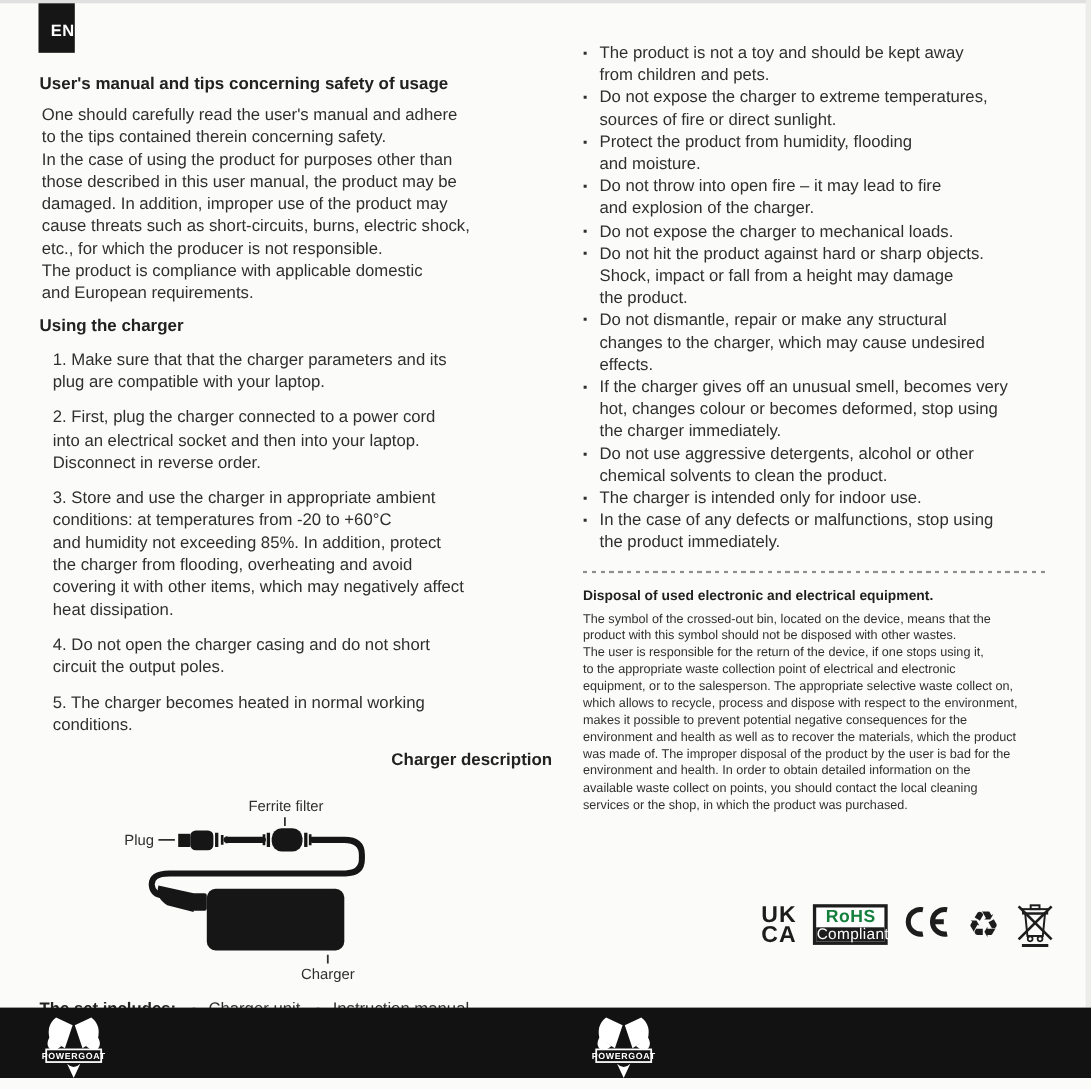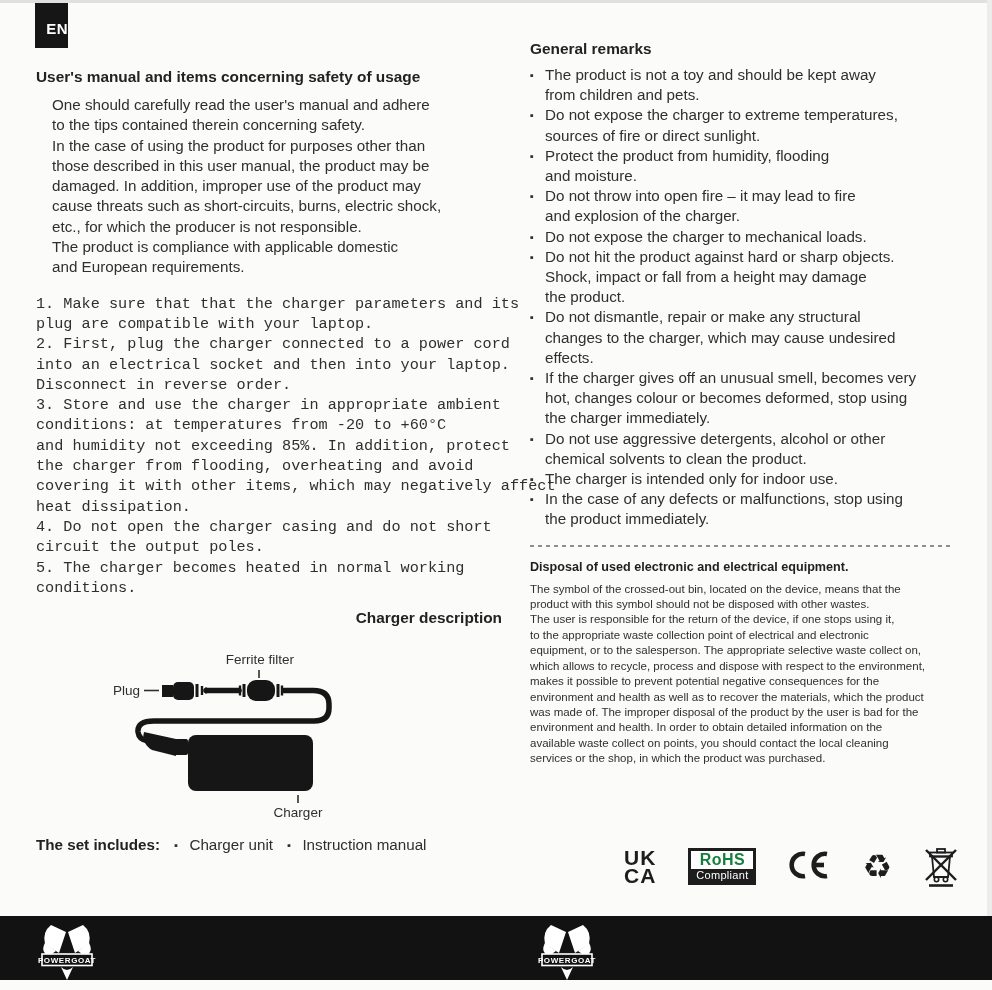--- a/index.html
+++ b/index.html
@@ -22,41 +22,41 @@
   .col{position:absolute;}
   .col-left{left:36px;top:60px;width:466px;}
   .col-right{left:530px;top:32px;width:436px;}
 
   h2{font-size:15.4px;font-weight:bold;color:#222;margin:0;}
   .h-safety{margin-top:8px;}
   .h-using{margin-top:10px;}
   .h-desc{margin-top:11px;text-align:right;}
   .h-remarks{margin-top:8px;}
 
-  .body-text{font-size:15.2px;line-height:20.3px;white-space:pre;margin:16px;}
+  .body-text{font-size:15.2px;line-height:20.3px;white-space:pre;margin:2px;}
   .para{margin-top:9px;}
   .num-list{margin-top:8px;}
-  .num-item{margin:0;font-family:Liberation Mono, monospace;}
+  .num-item{margin:12px;}
 
   .bullets{margin-top:7px;}
   .bullet-row{display:flex;align-items:flex-start;margin:0;}
   .bullet-marker{width:15px;flex:0 0 15px;font-size:11px;line-height:20.2px;color:#2f2f2f;}
   .bullet-text{font-size:15.2px;line-height:20.2px;white-space:pre;}
 
   .dashed-sep{margin-top:15px;width:420px;height:2px;
     background:repeating-linear-gradient(90deg,#8e8e8e 0 4px,transparent 4px 8px);}
 
   .h-disposal{font-size:12.6px;margin-top:13px;color:#1f1f1f;}
   .disposal-body{margin-top:8px;font-size:11.5px;line-height:15.4px;white-space:pre;}
 
-  .cert-row{margin-top:80px;display:flex;align-items:center;justify-content:flex-end;gap:32px;padding-right:8px;}
+  .cert-row{margin-top:80px;display:flex;align-items:center;justify-content:flex-end;gap:15px;padding-right:8px;}
   .ukca{font-weight:bold;font-size:21px;line-height:17.5px;letter-spacing:1px;color:#1d1d1d;text-align:center;}
   .rohs{border:3px solid #1d1d1d;background:#fff;text-align:center;width:62px;}
   .rohs-title{font-weight:bold;font-size:16px;line-height:18px;color:#15803d;letter-spacing:.5px;}
-  .rohs-sub{background:#1d1d1d;color:#fff;font-size:11px;line-height:13px;letter-spacing:.3px;}
+  .rohs-sub{background:#1d1d1d;color:#fff;font-size:14px;line-height:13px;letter-spacing:.3px;}
   .sr{position:absolute;width:1px;height:1px;overflow:hidden;clip:rect(0 0 0 0);white-space:nowrap;}
 
   .diagram{margin-top:6px;display:block;}
   .set-includes{margin-top:13px;font-size:15.2px;}
   .set-includes .lbl{font-weight:bold;color:#222;}
   .set-includes .sq{font-size:11px;margin:0 7px 0 10px;vertical-align:1px;}
 
   .bottom-bar{position:absolute;left:0;top:916px;width:992px;height:64px;background:#121212;}
   .goat{position:absolute;top:7px;}
   .goat-1{left:36px;}
@@ -66,31 +66,32 @@
 <body>
 
 <div class="edge-top"></div>
 <div class="edge-right"></div>
 
 <div class="en-badge">
   <span>EN</span>
 </div>
 
 <div class="col col-left">
-  <h2 class="h-safety">User's manual and items concerning safety of usage</h2>
+  <h2 class="h-safety">User's manual and tips concerning safety of usage</h2>
   <p class="body-text para">One should carefully read the user's manual and adhere
 to the tips contained therein concerning safety.
 In the case of using the product for purposes other than
 those described in this user manual, the product may be
 damaged. In addition, improper use of the product may
 cause threats such as short-circuits, burns, electric shock,
 etc., for which the producer is not responsible.
 The product is compliance with applicable domestic
 and European requirements.</p>
 
+  <h2 class="h-using">Using the charger</h2>
   <div class="num-list">
     <p class="body-text num-item">1. Make sure that that the charger parameters and its
 plug are compatible with your laptop.</p>
     <p class="body-text num-item">2. First, plug the charger connected to a power cord
 into an electrical socket and then into your laptop.
 Disconnect in reverse order.</p>
     <p class="body-text num-item">3. Store and use the charger in appropriate ambient
 conditions: at temperatures from -20 to +60°C
 and humidity not exceeding 85%. In addition, protect
 the charger from flooding, overheating and avoid
@@ -146,21 +147,20 @@
   <div class="set-includes">
     <span class="lbl">The set includes:</span>
     <span class="sq">▪</span>
     <span>Charger unit</span>
     <span class="sq">▪</span>
     <span>Instruction manual</span>
   </div>
 </div>
 
 <div class="col col-right">
-  <h2 class="h-remarks">General remarks</h2>
 
   <div class="bullets">
     <div class="bullet-row">
         <span class="bullet-marker">▪</span>
         <span class="bullet-text">The product is not a toy and should be kept away
 from children and pets.</span>
       </div>
     <div class="bullet-row">
         <span class="bullet-marker">▪</span>
         <span class="bullet-text">Do not expose the charger to extreme temperatures,

